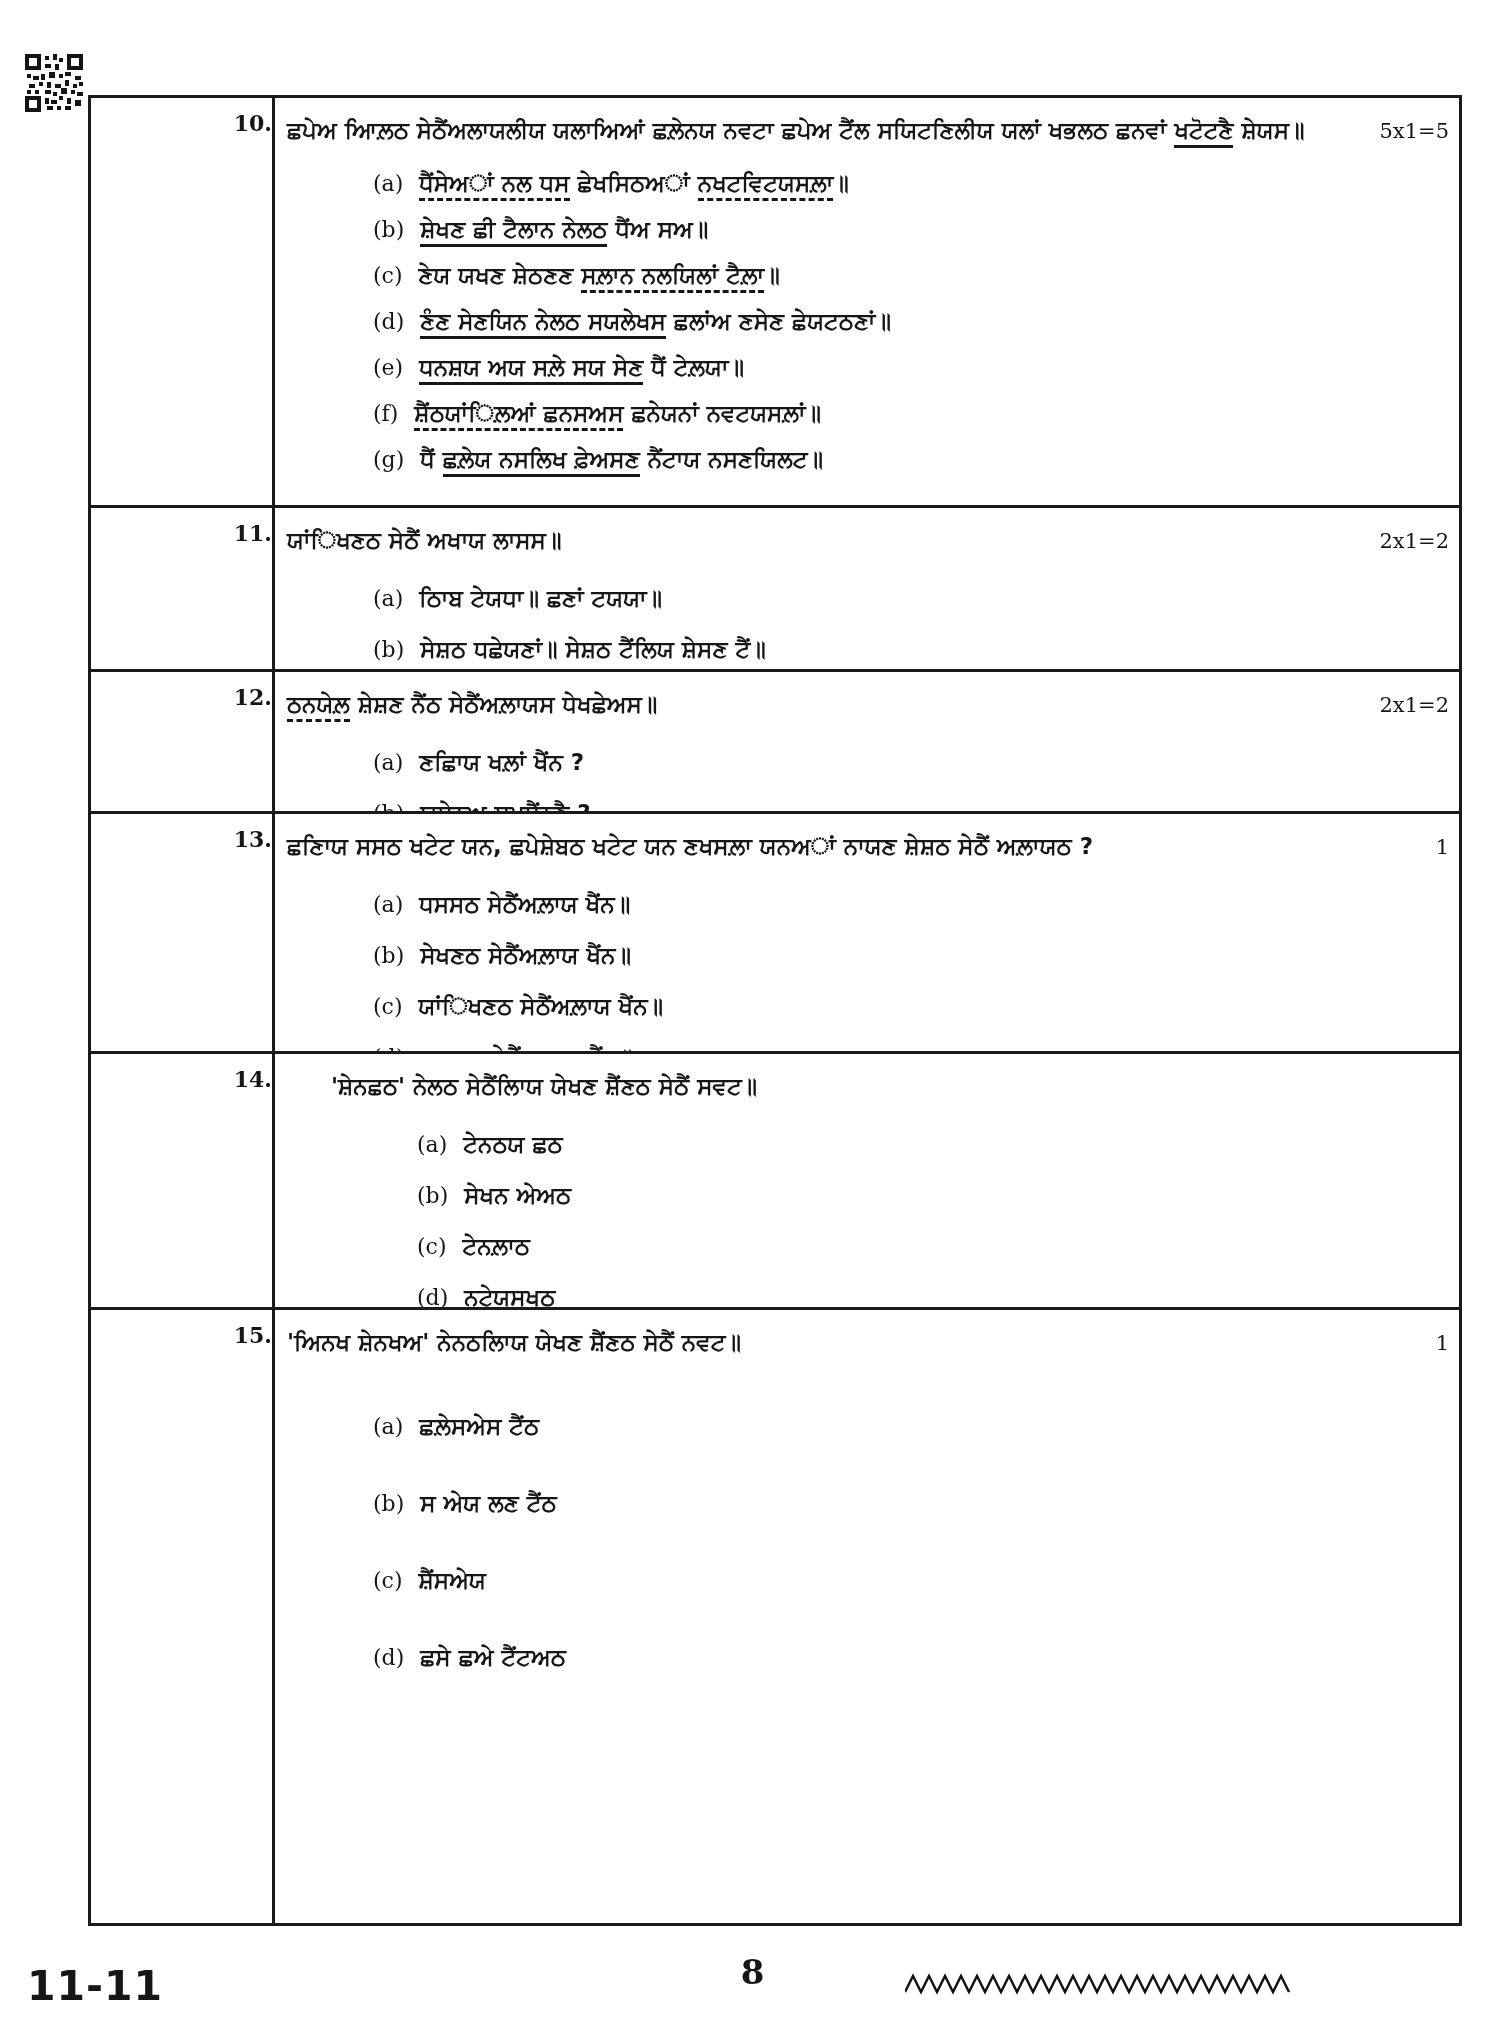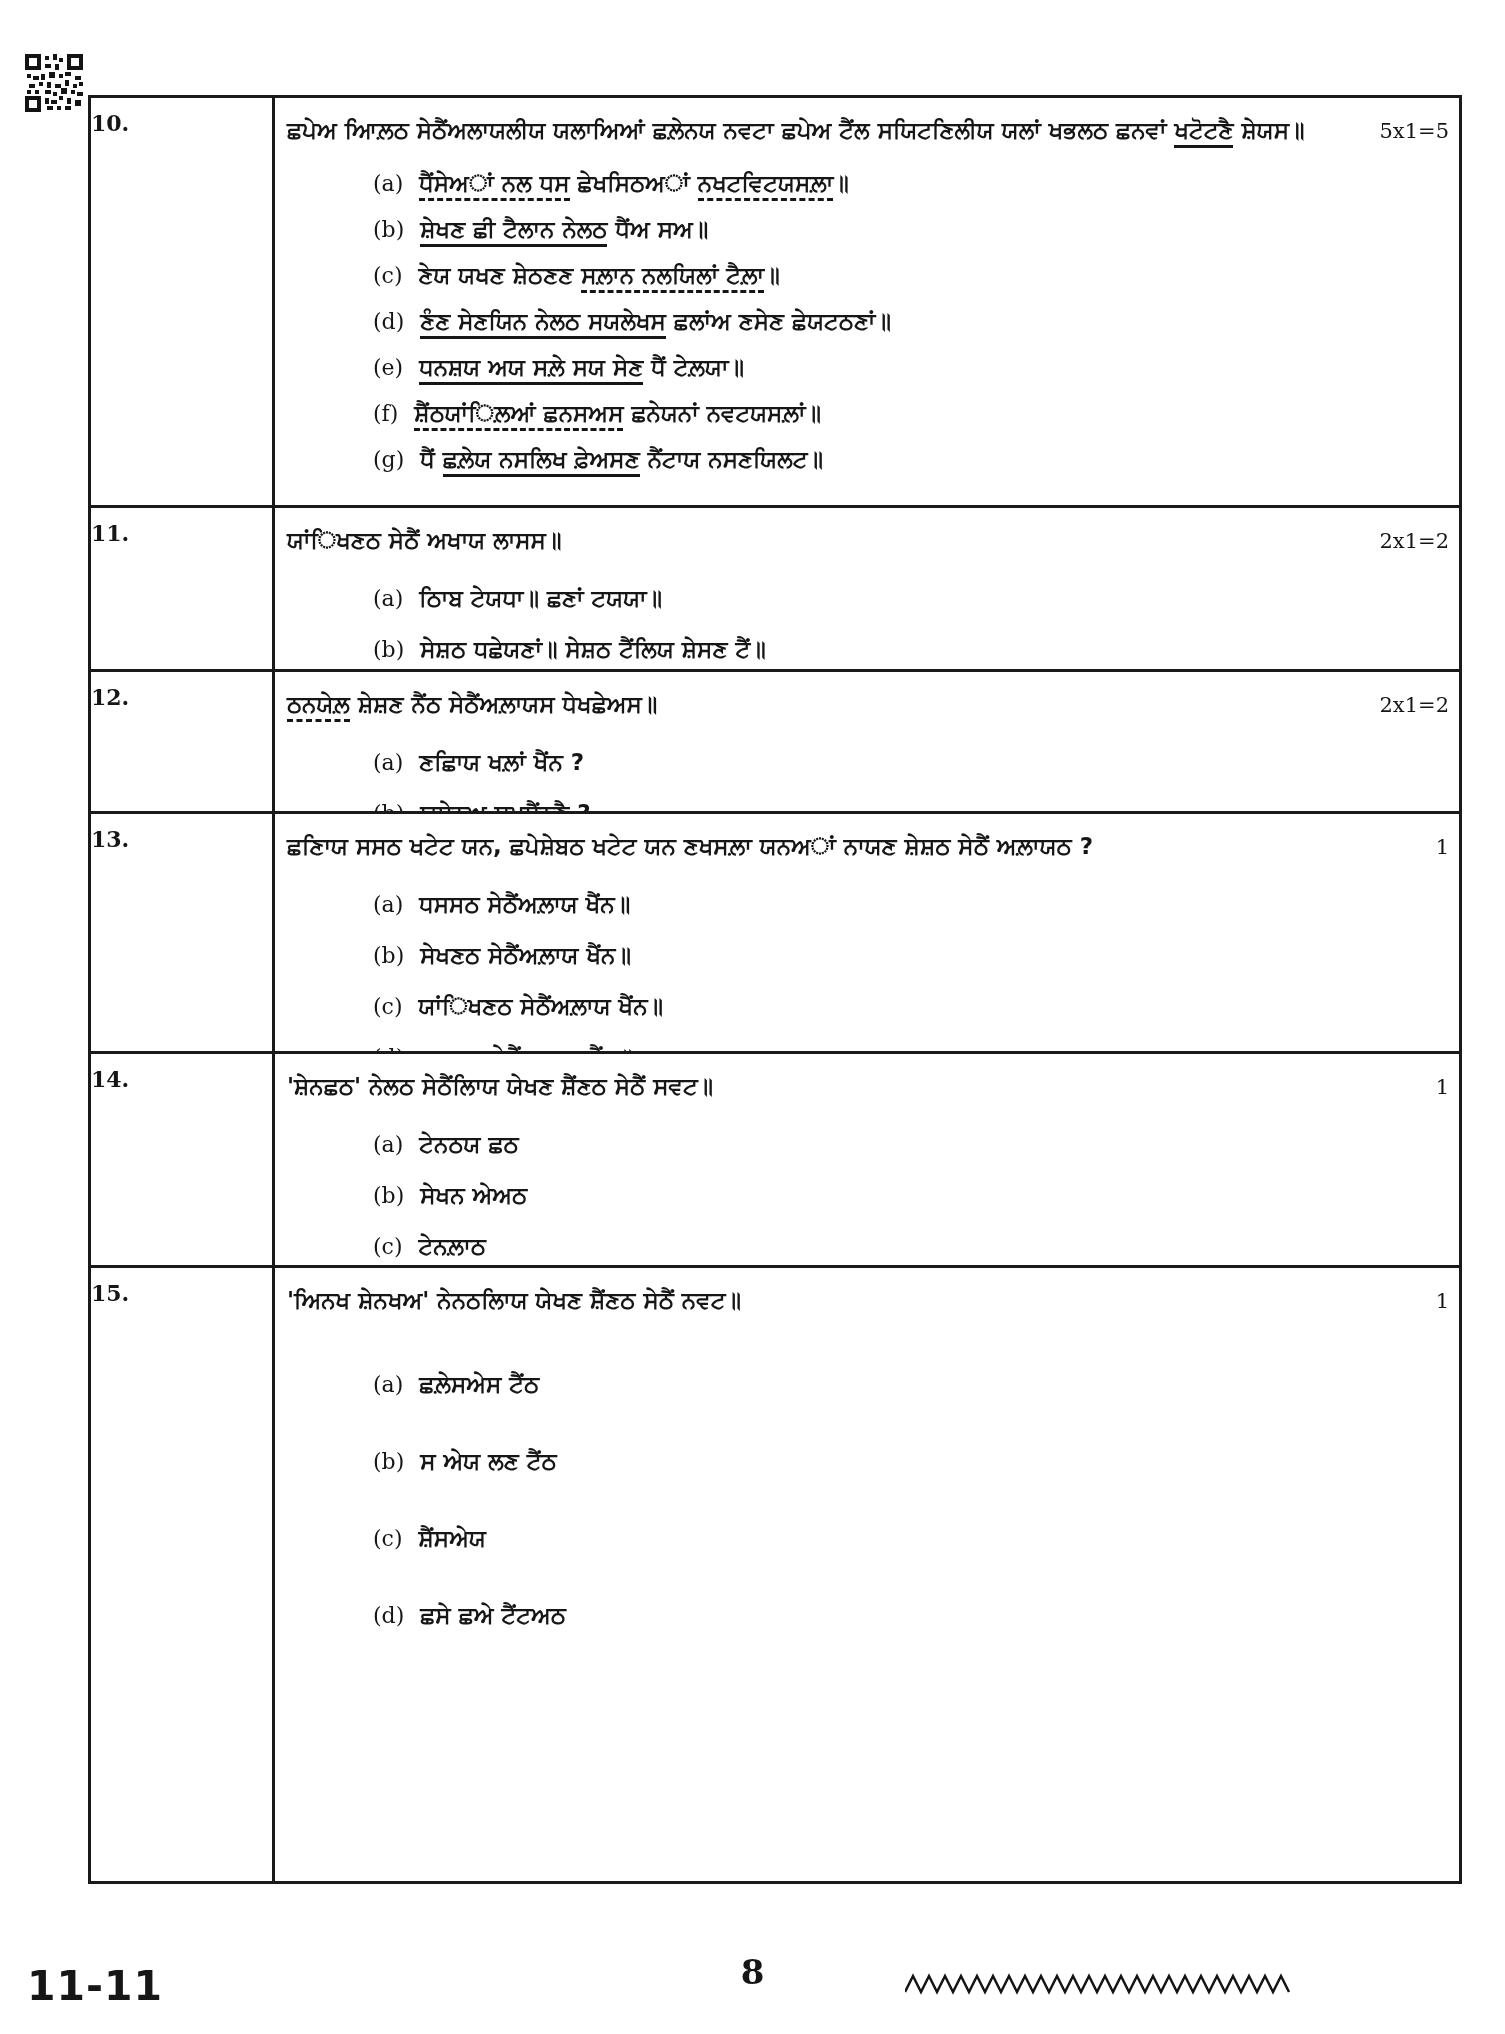--- a/index.html
+++ b/index.html
@@ -17,25 +17,25 @@
   }
   .q-row{
     display:grid;grid-template-columns:184px 1058px 132px;
     border-top:3px solid #1a1a1a;overflow:hidden;
   }
   .q-row:first-child{border-top:none;}
   .q-row:nth-child(1){height:407px;}
   .q-row:nth-child(2){height:164px;}
   .q-row:nth-child(3){height:142px;}
   .q-row:nth-child(4){height:240px;}
-  .q-row:nth-child(5){height:214px;}
+  .q-row:nth-child(5){height:256px;gap:44px;}
   .q-row:nth-child(6){height:616px;}
 
   .cell-num{
-    border-right:3px solid #1a1a1a;text-align:left;padding-top:12px;
+    border-right:3px solid #1a1a1a;text-align:right;padding-top:12px;
     font-family:"DejaVu Serif",serif;font-size:22px;font-weight:700;
   }
   .cell-body{padding:8px 12px 0 12px;overflow:hidden;}
   .cell-marks{
     padding:21px 16px 0 0;text-align:right;
     font-family:"DejaVu Serif",serif;font-size:21px;font-weight:400;white-space:nowrap;
   }
 
   .intro{margin:2px 0 0 0;font-size:23px;font-weight:700;line-height:45px;}
   .opt{margin-top:20px;font-size:23px;font-weight:700;line-height:30px;

